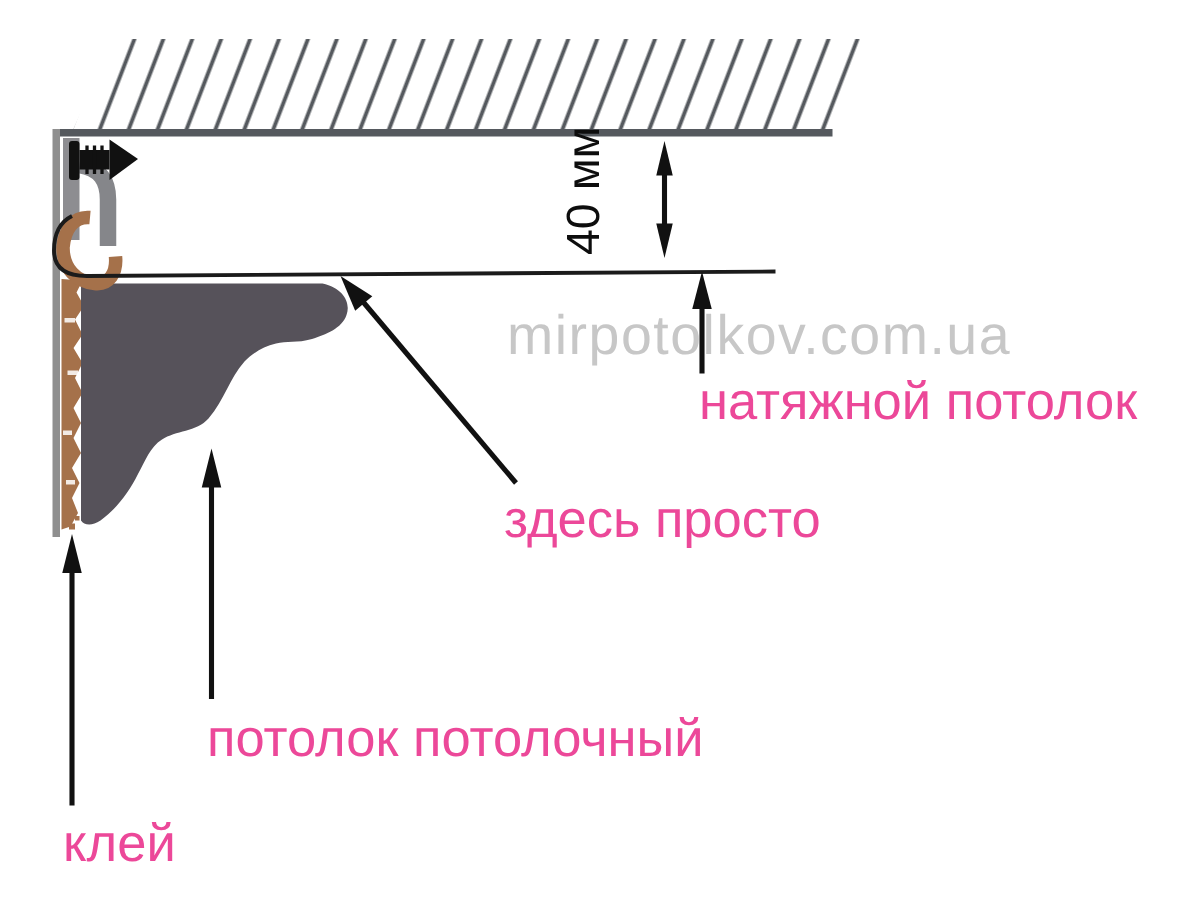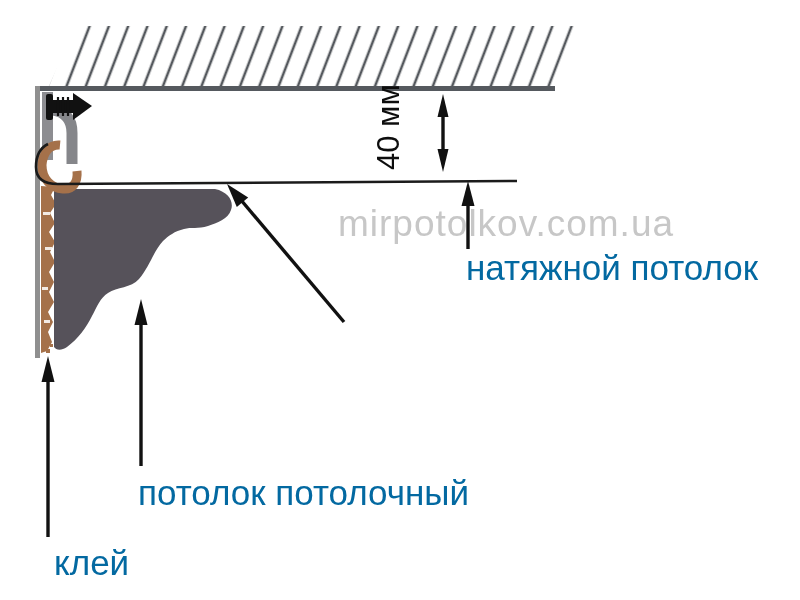--- a/index.html
+++ b/index.html
@@ -2,40 +2,40 @@
 <html style="--structure-gray: #55595e; --wall-gray: #8f8f8f; --profile-gray: #85868a; --flange-gray: #8d8d91; --plinth-gray: #56525a; --glue-brown: #a5714a; --film-black: #1b1b1b; --arrow-black: #111111; --watermark-gray: #c7c7c7;"><head>
 <meta charset="utf-8">
 <style>
   html,body{margin:0;padding:0;background:#fff;}
   #stage{
     position:relative;width:800px;height:600px;overflow:hidden;
     background:#fff;font-family:"Liberation Sans", sans-serif;
   }
   #stage svg{position:absolute;left:0;top:0;z-index:2;}
   .label{
-    position:absolute;z-index:3;color:#0369a1;
+    position:absolute;z-index:3;color:#ec4899;
     font-size:35px;line-height:46px;white-space:nowrap;
   }
   .watermark{
     position:absolute;z-index:1;left:338px;top:203px;
     font-size:37px;letter-spacing:1px;
     color:var(--watermark-gray,#c7c7c7);
     text-shadow:1px 1px 1px #ffffff;
     white-space:nowrap;
   }
   .dim-label{
     position:absolute;z-index:3;left:405px;top:136px;width:80px;height:34px;
     font-size:31px;color:#0d0d0d;text-align:center;white-space:nowrap;
     transform:rotate(-90deg);transform-origin:0 100%;
   }
   .lbl-stretch{left:466px;top:245px;}
   .lbl-adjoin1{left:336px;top:324px;}
   .lbl-adjoin2{left:336px;top:370px;}
   .lbl-plinth{left:138px;top:470px;}
-  .lbl-glue{left:54px;top:540px;text-align:right;}
+  .lbl-glue{left:42px;top:540px;text-align:right;}
 </style>
 </head>
 <body>
 
 <div id="stage">
 
   <div class="watermark">mirpotolkov.com.ua</div>
 
   <svg width="800" height="600" viewBox="0 0 800 600">
     <defs>
@@ -110,15 +110,16 @@
     </g>
 
     <g stroke="var(--arrow-black,#111111)" fill="var(--arrow-black,#111111)">
       <line x1="48" y1="537" x2="48" y2="376" stroke-width="3.4"></line>
       <polygon points="48,356 41.5,382 54.5,382" stroke="none"></polygon>
     </g>
   </svg>
 
   <div class="dim-label">40 мм</div>
   <div class="label lbl-stretch">натяжной потолок</div>
+  <div class="label lbl-adjoin1">здесь просто</div>
   <div class="label lbl-plinth">потолок потолочный</div>
   <div class="label lbl-glue">клей</div>
 </div>
 
 </body></html>

